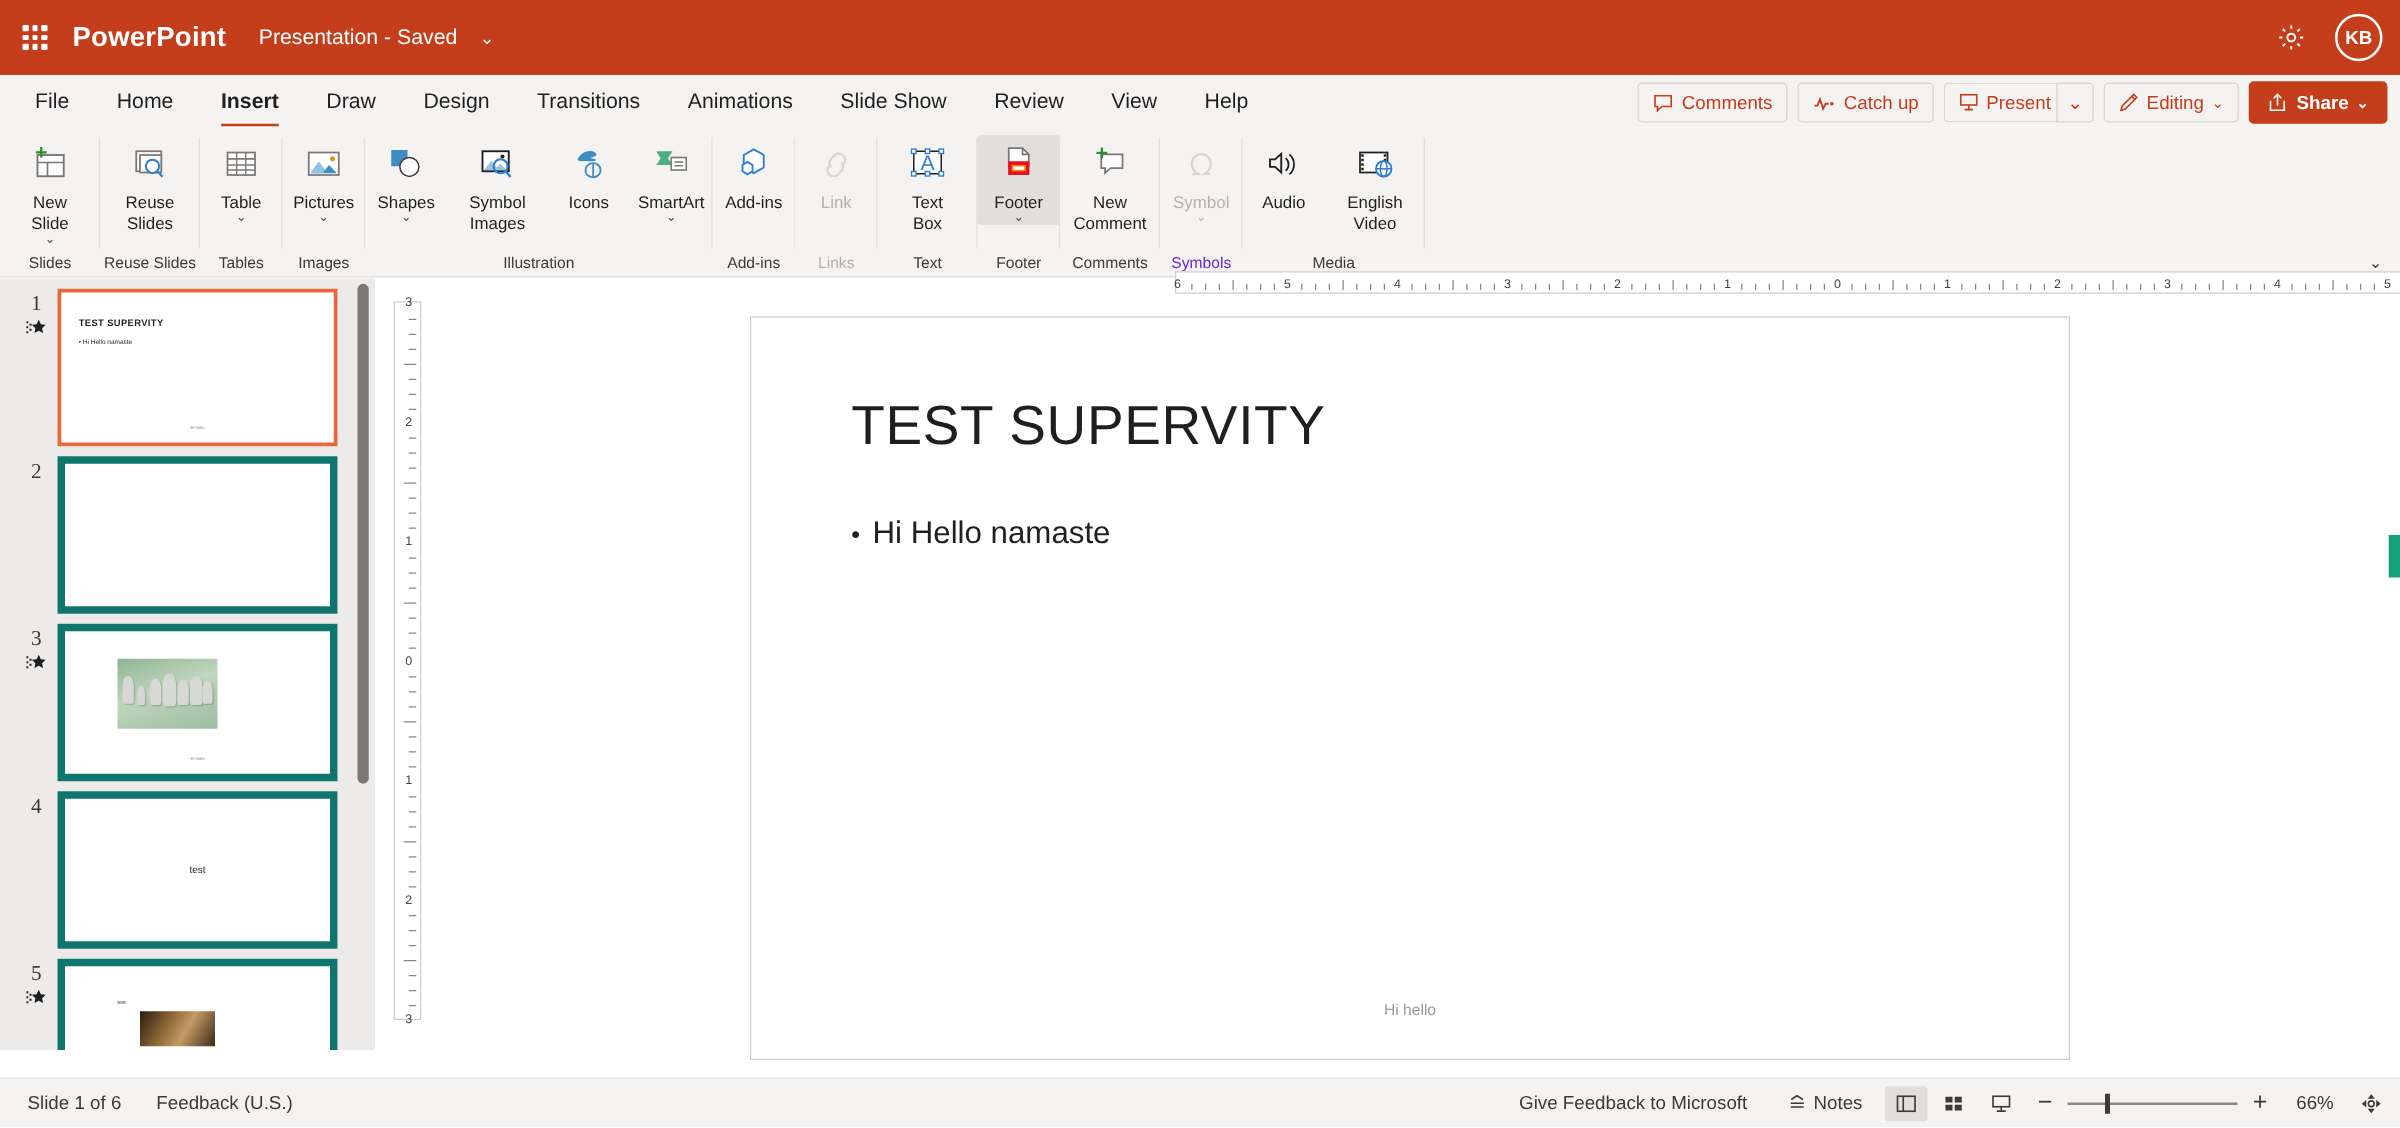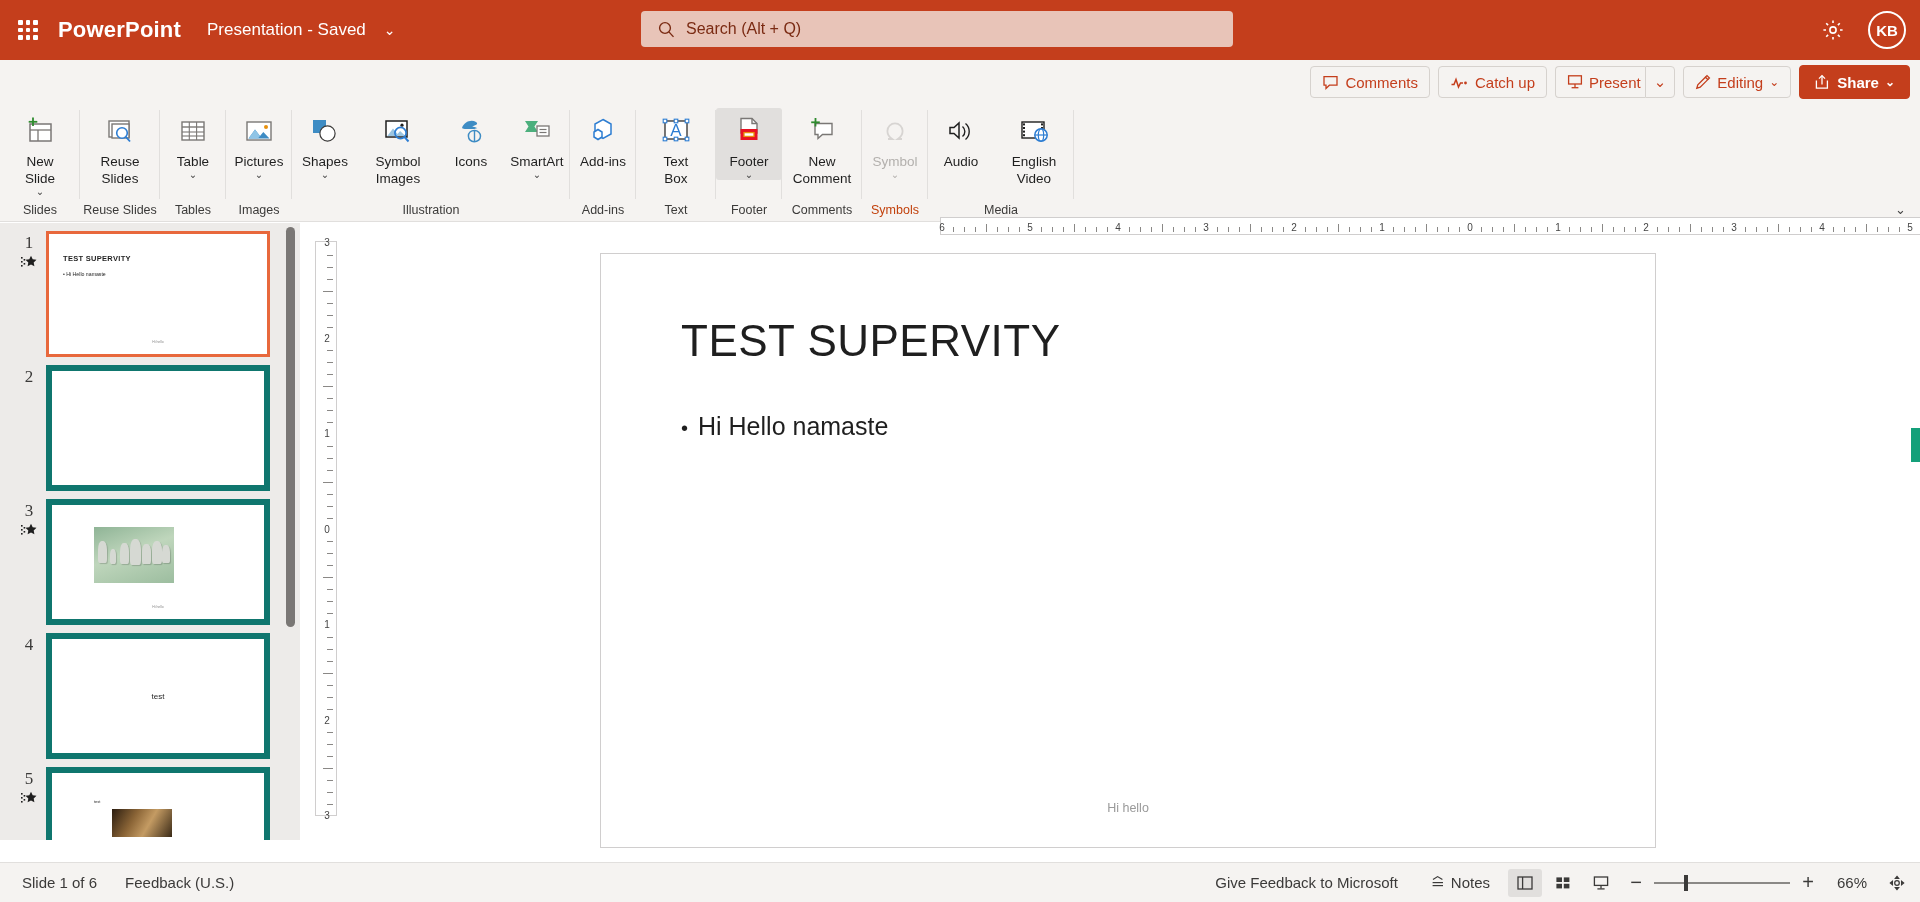--- a/index.html
+++ b/index.html
@@ -212,42 +212,46 @@
       <i></i>
   </div>
   <div class="app-name">PowerPoint</div>
   <div class="doc-title">
     <span>Presentation</span>
     <span>-</span>
     <span>Saved</span>
   </div>
   <div class="doc-caret">⌄</div>
 
-  <div class="searchbox">
-    <span class="sicon">
-      <svg width="19" height="19" viewBox="0 0 19 19">
-          <circle cx="8" cy="8" r="5.4" fill="none" stroke="#7A2A12" stroke-width="1.4"></circle>
-          <line x1="11.9" y1="11.9" x2="16.5" y2="16.9" stroke="#7A2A12" stroke-width="1.4"></line>
-        </svg>
-    </span>
-    <span class="splace">Search (Alt + Q)</span>
-  </div>
 
   <div class="tb-right">
     <div class="gear">
       <svg width="24" height="24" viewBox="0 0 24 24" fill="none" stroke="#fff" stroke-width="1.6">
         <circle cx="12" cy="12" r="3.1"></circle>
         <path d="M12 2.4v2.6M12 19v2.6M21.6 12H19M5 12H2.4M18.8 5.2l-1.9 1.9M7.1 16.9l-1.9 1.9M18.8 18.8l-1.9-1.9M7.1 7.1L5.2 5.2"></path>
       </svg>
     </div>
     <div class="avatar">KB</div>
   </div>
 </div>
 
 <div class="tabbar">
+  <div id="tabs-host" style="display:flex;align-items:center;">
+      <div class="tab">File</div>
+      <div class="tab">Home</div>
+      <div class="tab active">Insert</div>
+      <div class="tab">Draw</div>
+      <div class="tab">Design</div>
+      <div class="tab">Transitions</div>
+      <div class="tab">Animations</div>
+      <div class="tab">Slide Show</div>
+      <div class="tab">Review</div>
+      <div class="tab">View</div>
+      <div class="tab">Help</div>
+    </div>
   <div class="tabs-right">
     <div class="rbtn">
       <svg width="17" height="17" viewBox="0 0 17 17" fill="none" stroke="#C43E1C" stroke-width="1.3">
           <path d="M2 2.6h13v8.6H7.4L4 14.4v-3.2H2z"></path>
         </svg>
       <span>Comments</span>
     </div>
     <div class="rbtn">
       <svg width="19" height="15" viewBox="0 0 19 15" fill="none" stroke="#C43E1C" stroke-width="1.5">
           <path d="M1.5 9.5 L4 9.5 L6 4.5 L8.5 12 L10.5 8 L13 8"></path>
@@ -425,20 +429,35 @@
               </svg>
             </div>
             <div class="lbl">Add-ins</div>
           </div>
         </div>
         <div class="glabel">Add-ins</div>
         <div class="sep"></div>
       </div>
       <div class="group">
         <div class="items">
+          <div class="cmd disabled">
+            <div class="ico" style="opacity: 0.45;">
+              <svg width="34" height="34" viewBox="0 0 34 34">
+                <path d="M13 19a5 5 0 0 1 0-7l3-3a5 5 0 0 1 7 7l-1.5 1.5" fill="none" stroke="#B3B0AD" stroke-width="1.8"></path>
+                <path d="M21 15a5 5 0 0 1 0 7l-3 3a5 5 0 0 1-7-7l1.5-1.5" fill="none" stroke="#B3B0AD" stroke-width="1.8"></path>
+              </svg>
+            </div>
+            <div class="lbl">Link</div>
+          </div>
+        </div>
+        <div class="glabel" style="color: rgb(179, 176, 173);">Links</div>
+        <div class="sep"></div>
+      </div>
+      <div class="group">
+        <div class="items">
           <div class="cmd wide">
             <div class="ico">
               <svg width="34" height="34" viewBox="0 0 34 34">
                 <rect x="6" y="6" width="22" height="18" fill="#fff" stroke="#1f1f1f" stroke-width="1.2"></rect>
                 <text x="17" y="21" font-size="17" fill="#2D7DD2" text-anchor="middle" font-family="Liberation Sans, sans-serif">A</text>
                 <rect x="4.2" y="4.2" width="3.6" height="3.6" fill="#fff" stroke="#2D7DD2" stroke-width="1.1"></rect>
                 <rect x="26.2" y="4.2" width="3.6" height="3.6" fill="#fff" stroke="#2D7DD2" stroke-width="1.1"></rect>
                 <rect x="4.2" y="22.2" width="3.6" height="3.6" fill="#fff" stroke="#2D7DD2" stroke-width="1.1"></rect>
                 <rect x="26.2" y="22.2" width="3.6" height="3.6" fill="#fff" stroke="#2D7DD2" stroke-width="1.1"></rect>
                 <rect x="15.2" y="4.2" width="3.6" height="3.6" fill="#fff" stroke="#2D7DD2" stroke-width="1.1"></rect>
@@ -492,21 +511,21 @@
           <div class="cmd disabled">
             <div class="ico" style="opacity: 0.45;">
               <svg width="34" height="34" viewBox="0 0 34 34">
                 <path d="M10 24h4.2c-3-2-4.8-4.6-4.8-8 0-4.4 3.4-7.6 7.6-7.6s7.6 3.2 7.6 7.6c0 3.4-1.8 6-4.8 8H24" fill="none" stroke="#B3B0AD" stroke-width="1.8"></path>
               </svg>
             </div>
             <div class="lbl">Symbol</div>
             <div class="car">⌄</div>
           </div>
         </div>
-        <div class="glabel" style="color: #c2410c;">Symbols</div>
+        <div class="glabel" style="color: #6d28d9;">Symbols</div>
         <div class="sep"></div>
       </div>
       <div class="group">
         <div class="items">
           <div class="cmd">
             <div class="ico">
               <svg width="34" height="34" viewBox="0 0 34 34">
                 <path d="M6 12.5h4l5-4.5v15l-5-4.5H6z" fill="none" stroke="#1f1f1f" stroke-width="1.5"></path>
                 <path d="M18.5 11.5a6.5 6.5 0 0 1 0 10" fill="none" stroke="#1f1f1f" stroke-width="1.4"></path>
                 <path d="M21.5 8.5a10.5 10.5 0 0 1 0 16" fill="none" stroke="#1f1f1f" stroke-width="1.4"></path>

